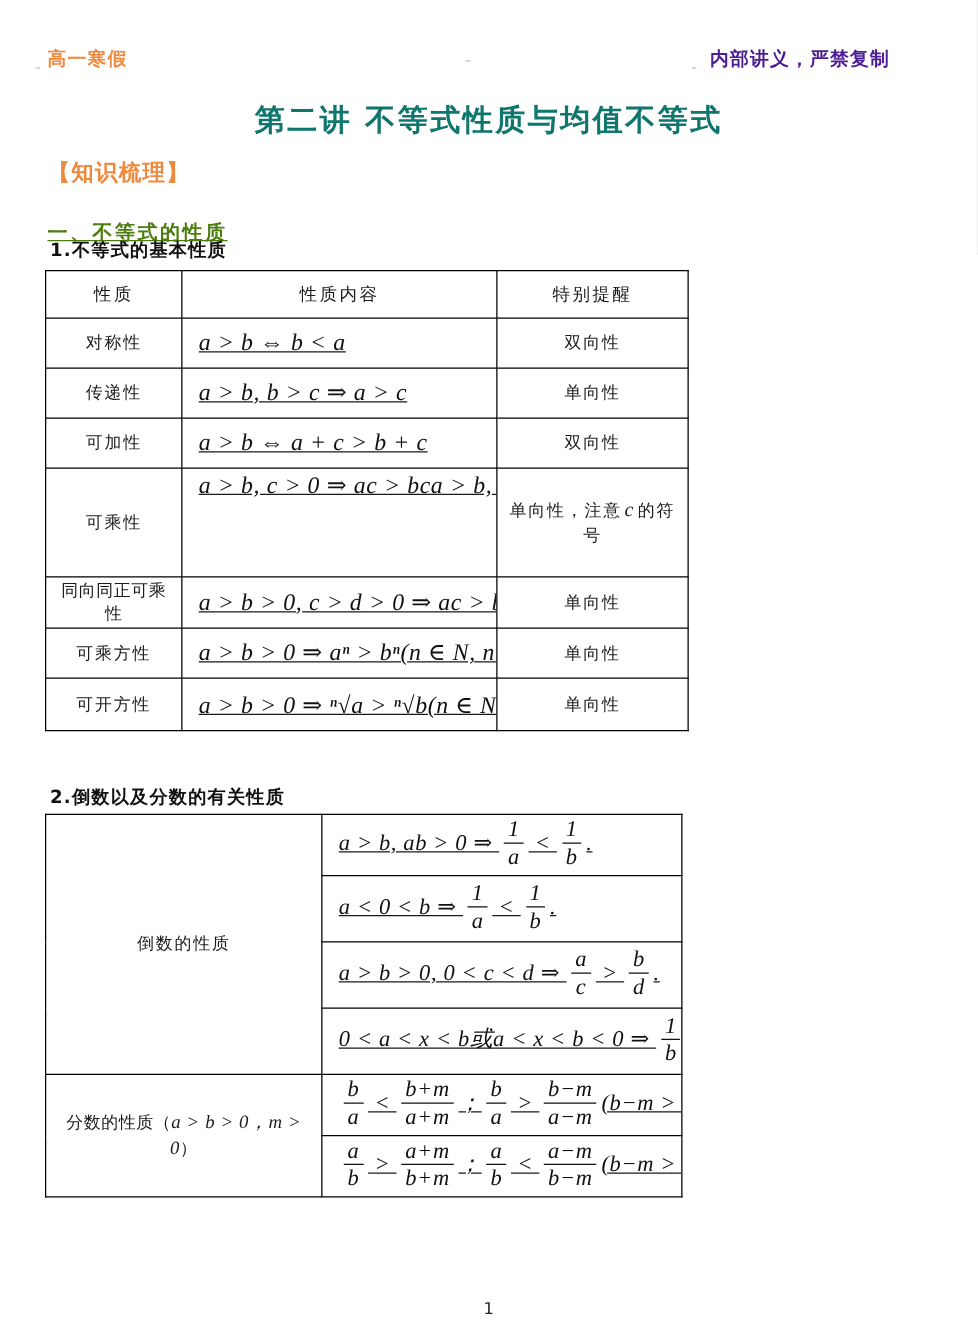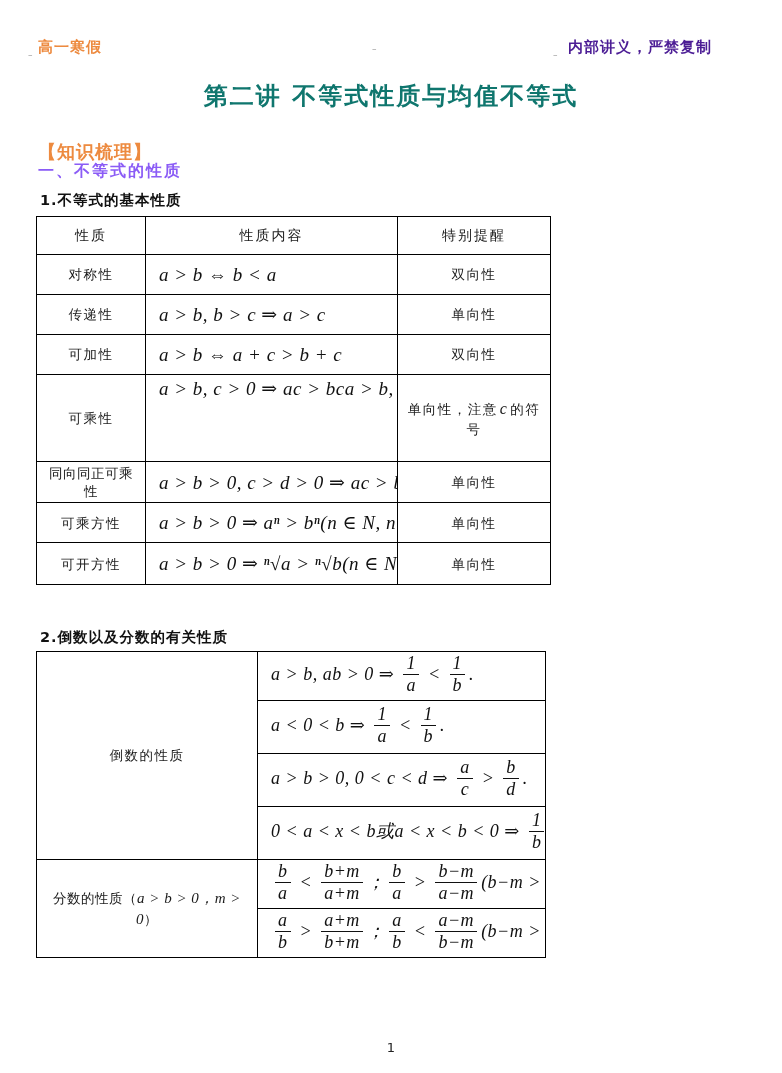--- a/index.html
+++ b/index.html
@@ -18,34 +18,34 @@
   .hdr-mark{position:absolute;font-size:9px;color:#9a9a9a;}
   .hdr-mark.m-left{top:50px;left:28px;}
   .hdr-mark.m-center{top:44px;left:372px;}
   .hdr-mark.m-right{top:50px;left:553px;}
   
   .doc-title{
     position:absolute;top:80px;left:0;width:100%;
     text-align:center;
     font-size:24px;font-weight:bold;color:#0f766e;letter-spacing:2px;
   }
-  .sec-knowledge{position:absolute;top:140px;left:38px;font-size:18px;font-weight:bold;color:#ED8A3F;letter-spacing:1px;}
-  .sec-one{position:absolute;top:161px;left:38px;font-size:16px;font-weight:bold;color:#8b5cf6;letter-spacing:2px;}
+  .sec-knowledge{position:absolute;top:126px;left:38px;font-size:18px;font-weight:bold;color:#ED8A3F;letter-spacing:1px;}
+  .sec-one{position:absolute;top:176px;left:38px;font-size:16px;font-weight:bold;color:#4d7c0f;letter-spacing:2px;text-decoration:underline;}
   .sub-heading{position:absolute;left:40px;font-size:14.5px;font-weight:bold;color:#111;letter-spacing:1px;}
   .sub1{top:191px;}
   .sub2{top:628px;text-align:center;}
   
   table{border-collapse:collapse;table-layout:fixed;}
   .tbl{position:absolute;left:36px;}
   .tbl1{top:216px;width:514px;padding-left:12px;}
   .tbl2{top:651px;width:509px;}
   td,th{border:1px solid #000;padding:2px 6px;vertical-align:middle;overflow:hidden;}
   th{font-weight:normal;font-size:14px;text-align:center;letter-spacing:2px;}
   .prop-name,.note-cell,.group-label{font-size:13.5px;text-align:center;letter-spacing:1.5px;line-height:1.35;}
-  .formula-cell{text-align:left;padding-left:13px;}
+  .formula-cell{text-align:left;padding-left:13px;text-decoration:underline;}
   .math{
     font-family:"Liberation Serif","DejaVu Serif",serif;
     font-style:italic;font-size:19px;color:#111;
     letter-spacing:0.5px;white-space:nowrap;
   }
   .tbl2 .math{font-size:18px;}
   .two-line{display:flex;flex-direction:row;justify-content:space-around;height:82px;}
   .note-math{font-family:"Liberation Serif","DejaVu Serif",serif;font-style:italic;font-size:16px;padding:0 2px;}
   .label-math{font-family:"Liberation Serif","DejaVu Serif",serif;font-style:italic;font-size:15px;}
   

